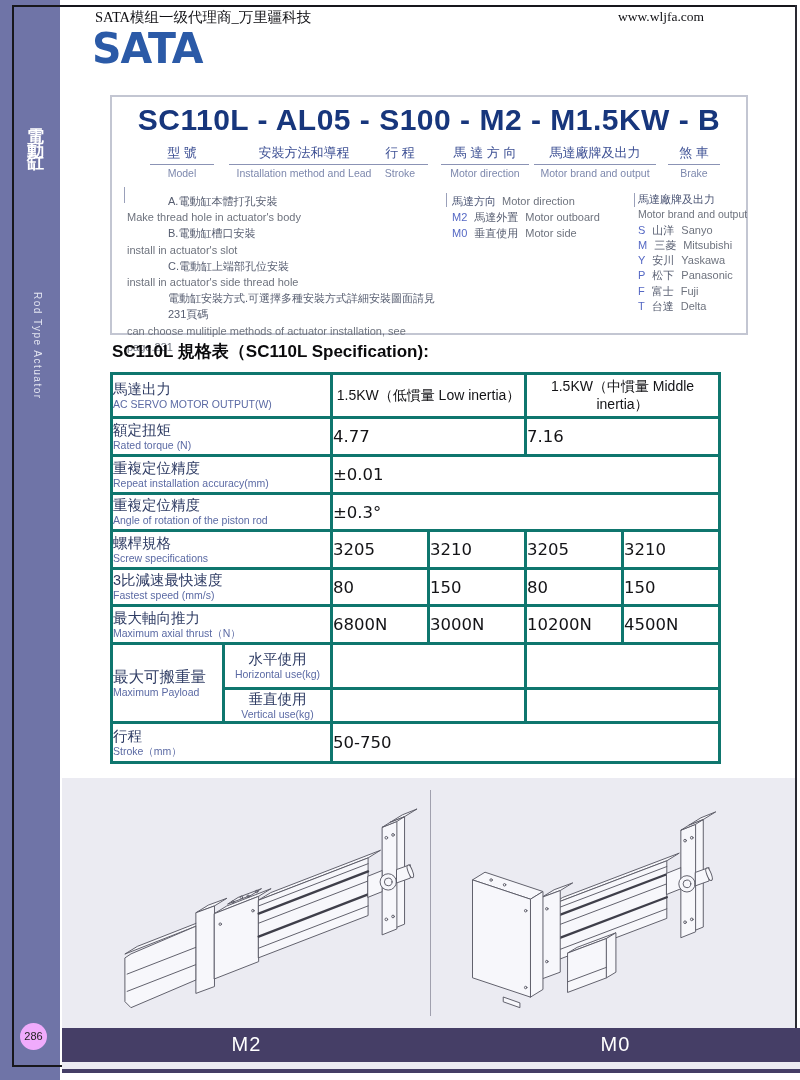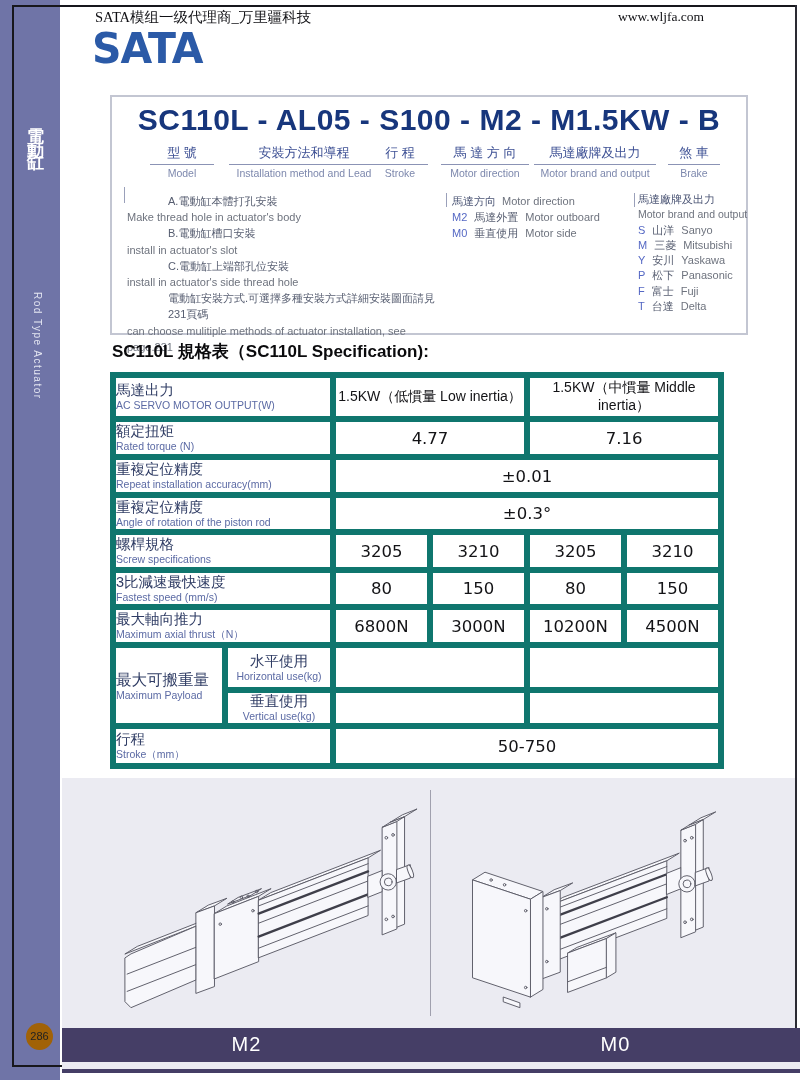--- a/index.html
+++ b/index.html
@@ -8,21 +8,21 @@
   #page{position:relative;width:800px;height:1080px;background:#fff;}
 
   
   .sidebar{left:0;top:0;width:60px;height:1080px;background:#6f74a7;}
   .frame-top{left:12px;top:5px;width:785px;height:0;border-top:2px solid #17171c;}
   .frame-left{left:12px;top:5px;height:1062px;width:0;border-left:2px solid #17171c;}
   .frame-right{left:795px;top:5px;height:1062px;width:0;border-left:2px solid #2a2a33;}
   .frame-bottom-left{left:12px;top:1065px;width:50px;height:0;border-top:2px solid #17171c;}
   .side-cn{left:24px;top:115px;writing-mode:vertical-rl;color:#fff;font-size:17px;font-weight:bold;letter-spacing:13px;}
   .side-en{left:32px;top:292px;writing-mode:vertical-rl;color:#e4e6f2;font-size:10px;letter-spacing:1.5px;}
-  .page-circle{left:26px;top:1023px;width:27px;height:27px;background:#a16207;border-radius:50%;
+  .page-circle{left:20px;top:1023px;width:27px;height:27px;background:#f0abfc;border-radius:50%;
     text-align:center;line-height:27px;font-size:11px;color:#222;}
 
   
   .header-left{left:95px;top:8px;font-family:"Liberation Serif",serif;font-size:14.5px;color:#101014;text-align:center;}
   .header-right{left:618px;top:9px;font-family:"Liberation Serif",serif;font-size:13.5px;color:#101014;}
   .logo{left:92px;top:24px;font-family:"DejaVu Sans",sans-serif;font-weight:900;font-size:41px;
     color:#2b5aa7;letter-spacing:-1px;transform:scaleY(1.04);}
 
   
   .model-box{left:110px;top:95px;width:634px;height:236px;border:2px solid #c3c6d2;background:#fff;}
@@ -37,25 +37,25 @@
   .opt-code{color:#5568c4;margin-right:7px;}
   .opt-cn{color:#565d70;margin-right:7px;}
   .opt-en{color:#6e737e;}
   .notes-title-cn{color:#4a5474;margin-right:6px;}
   .notes-title-en{color:#6e737e;}
 
   
   .spec-title{left:112px;top:340px;font-size:17px;font-weight:bold;color:#0a0a0c;}
   table.spec{position:absolute;left:110px;top:372px;width:608px;border-collapse:collapse;
     border:2px solid #3f3f47;table-layout:fixed;background:#fff;}
-  table.spec td{border:6px solid #0f766e;padding:0 0 0 0;vertical-align:middle;}
+  table.spec td{border:3px solid #0f766e;padding:0 0 0 0;vertical-align:middle;}
   td.lab{padding-left:8px;}
   .t-cn{font-size:14.5px;color:#2f3c64;line-height:17px;}
   .t-en{font-size:10.5px;color:#5b6aa4;line-height:13px;}
-  td.val{text-align:center;font-family:"DejaVu Sans",sans-serif;font-size:16.5px;color:#131316;}
+  td.val{text-align:left;font-family:"DejaVu Sans",sans-serif;font-size:16.5px;color:#131316;}
   td.val-sm{text-align:center;font-size:14px;color:#131316;}
   td.sub{text-align:center;}
   .pay-cn{font-size:15.5px;color:#2f3c64;line-height:19px;}
 
   
   .draw-area{left:62px;top:778px;width:733px;height:250px;background:#ebebf2;}
   .draw-divider{left:368px;top:12px;width:1px;height:226px;background:#a0a0ae;}
   .fig{top:6px;width:340px;height:240px;}
   .fig-left{left:18px;}
   .fig-right{left:382px;}

